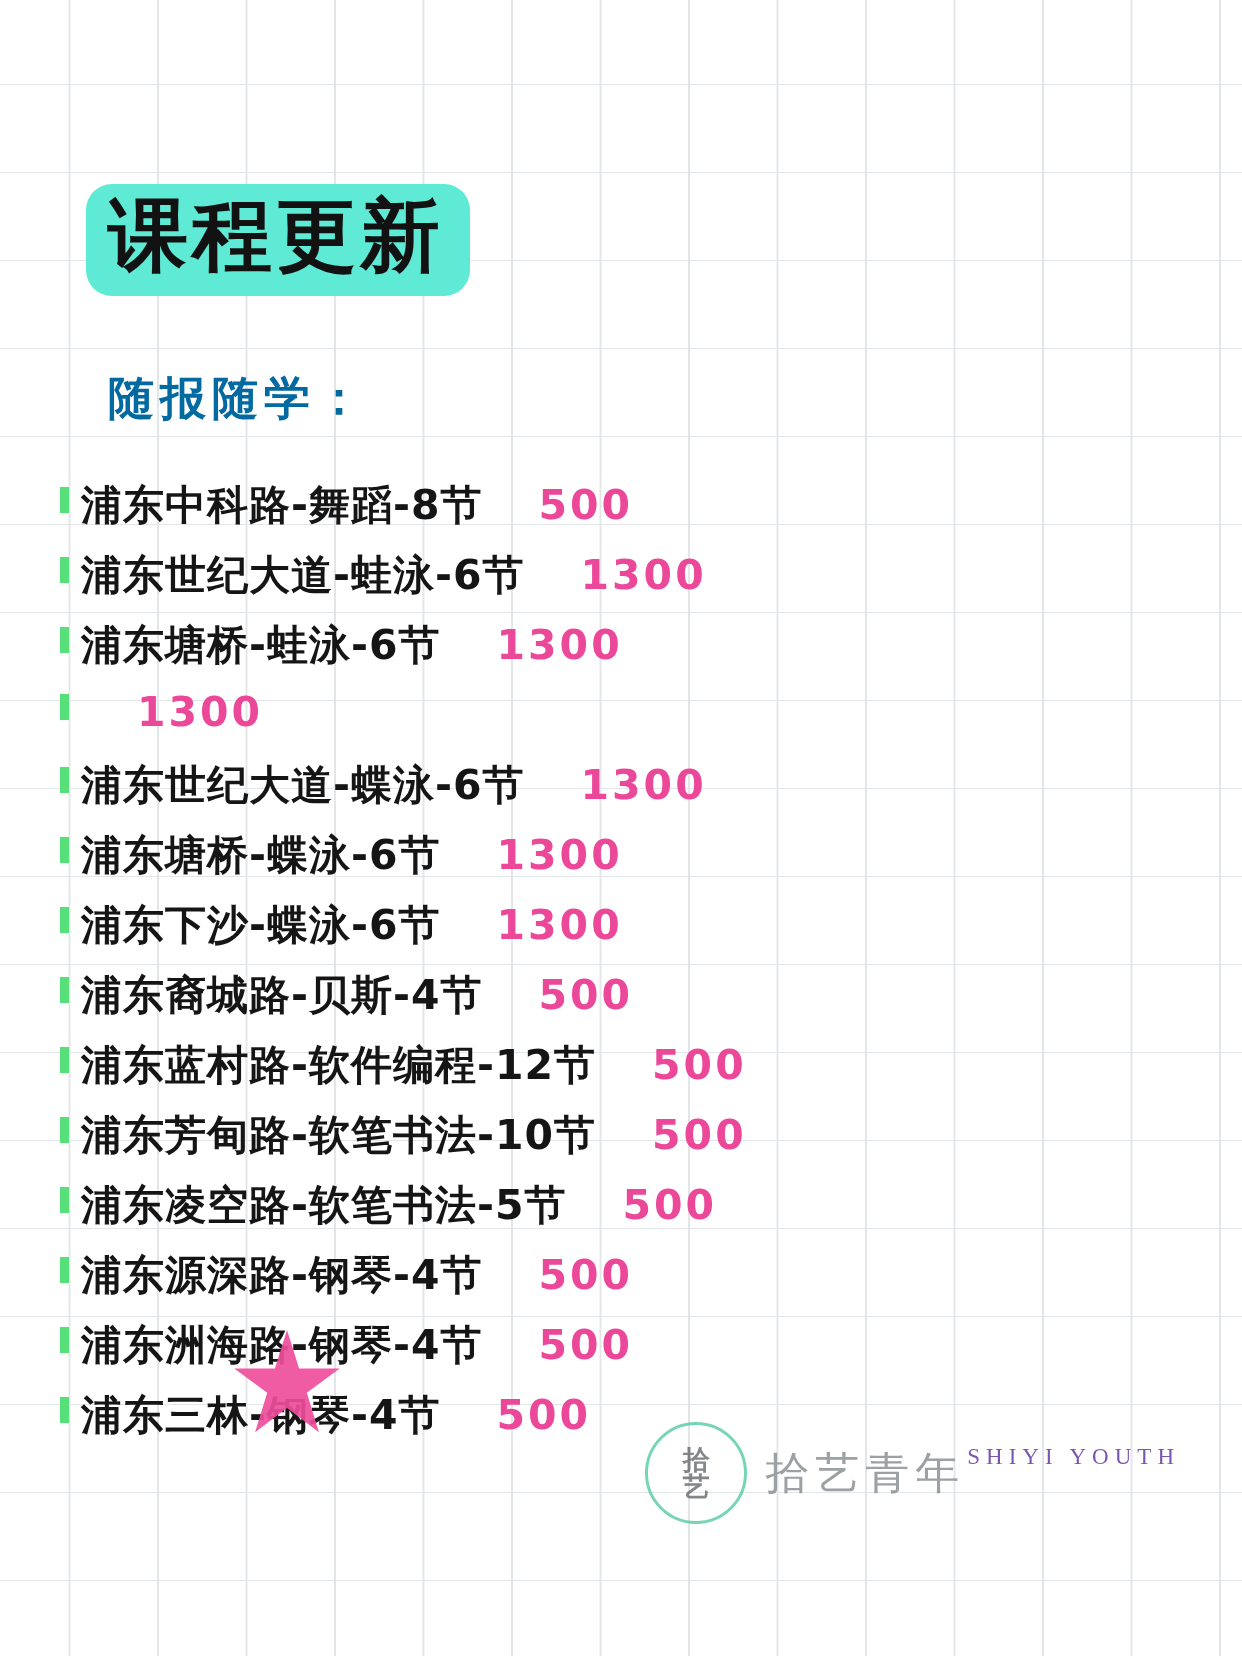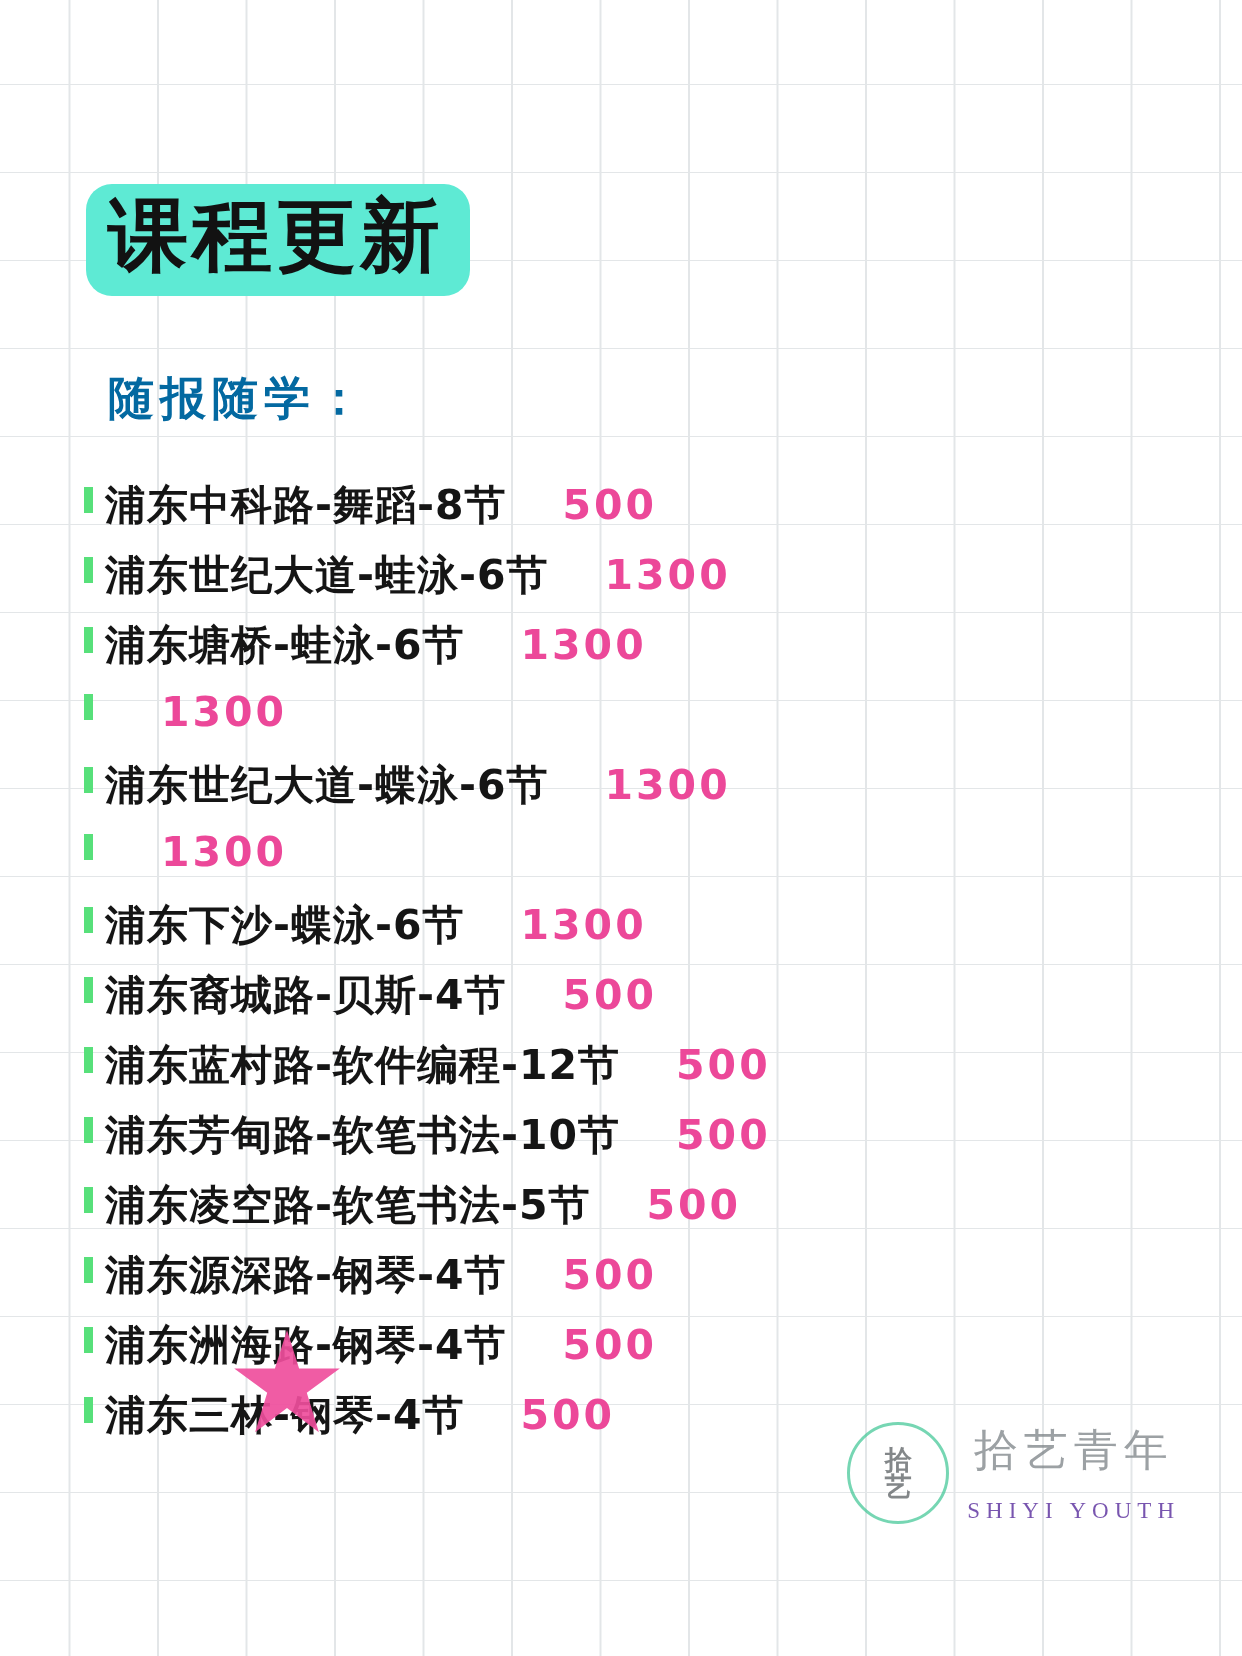--- a/index.html
+++ b/index.html
@@ -58,21 +58,21 @@
     font-size: 46px;
     font-weight: bold;
     color: #0369a1;
     letter-spacing: 6px;
     white-space: nowrap;
   }
 
   
   .course-list {
     position: absolute;
-    left: 84px;
+    left: 60px;
     top: 478px;
     width: 1080px;
   }
   .course-row {
     display: flex;
     align-items: baseline;
     height: 70px;
   }
   .bullet {
     width: 9px;
@@ -136,22 +136,22 @@
     color: #5a5f62;
     line-height: 1;
   }
   .wm-mark span {
     font-family: "DejaVu Sans", sans-serif;
     font-size: 27px;
     font-weight: bold;
   }
   .wm-texts {
     display: flex;
-    flex-direction: column;
-    gap: 18px;
+    flex-direction: row;
+    gap: 2px;
     text-align: center;
   }
   .wm-cn {
     font-family: "DejaVu Sans", sans-serif;
     font-size: 44px;
     color: #7c8286;
     letter-spacing: 6px;
     white-space: nowrap;
   }
   .wm-en {
@@ -195,20 +195,21 @@
     <span class="bullet"></span>
     <span class="course-price">1300</span>
   </div>
   <div class="course-row">
     <span class="bullet"></span>
     <span class="course-label">浦东世纪大道-蝶泳-6节</span>
     <span class="course-price">1300</span>
   </div>
   <div class="course-row">
     <span class="bullet"></span>
+    <span class="course-label">浦东塘桥-蝶泳-6节</span>
     <span class="course-price">1300</span>
   </div>
   <div class="course-row">
     <span class="bullet"></span>
     <span class="course-label">浦东下沙-蝶泳-6节</span>
     <span class="course-price">1300</span>
   </div>
   <div class="course-row">
     <span class="bullet"></span>
     <span class="course-label">浦东裔城路-贝斯-4节</span>

